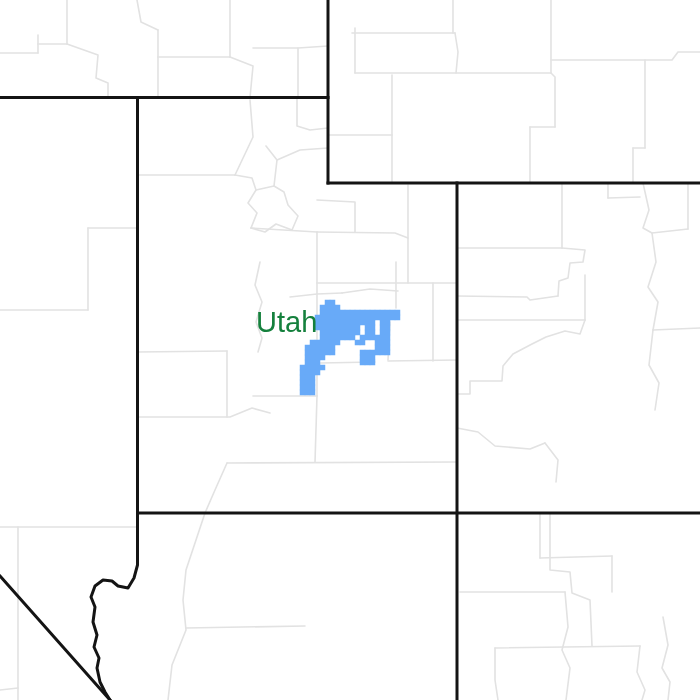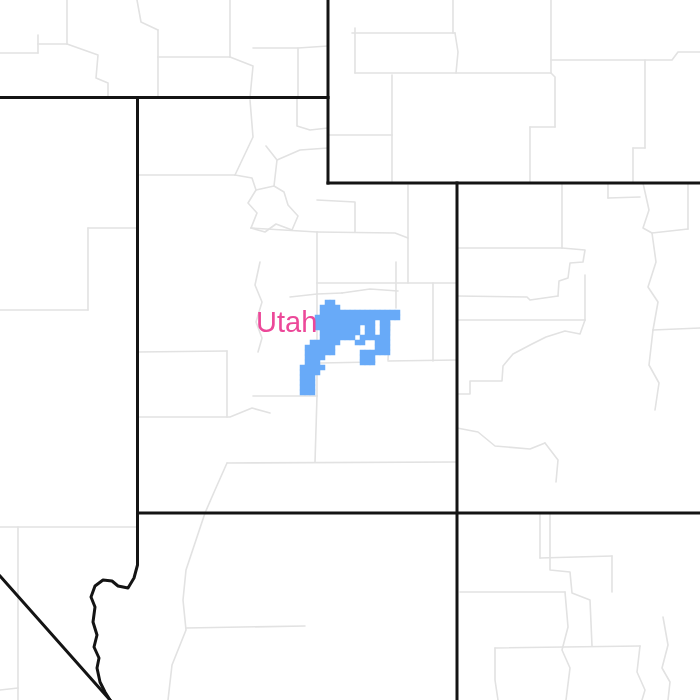--- a/index.html
+++ b/index.html
@@ -299,14 +299,14 @@
         <rect x="304.75" y="379.75" width="5.5" height="5.5" fill="#68aaf8"></rect>
         <rect x="309.75" y="379.75" width="5.5" height="5.5" fill="#68aaf8"></rect>
         <rect x="299.75" y="384.75" width="5.5" height="5.5" fill="#68aaf8"></rect>
         <rect x="304.75" y="384.75" width="5.5" height="5.5" fill="#68aaf8"></rect>
         <rect x="309.75" y="384.75" width="5.5" height="5.5" fill="#68aaf8"></rect>
         <rect x="299.75" y="389.75" width="5.5" height="5.5" fill="#68aaf8"></rect>
         <rect x="304.75" y="389.75" width="5.5" height="5.5" fill="#68aaf8"></rect>
         <rect x="309.75" y="389.75" width="5.5" height="5.5" fill="#68aaf8"></rect>
       </g>
   </svg>
-  <div class="state-label" style="left: 256px; top: 306px; font-size: 29px; color: #ec4899;">Utah</div>
+  <div class="state-label" style="left: 256px; top: 306px; font-size: 29px; color: #15803d;">Utah</div>
 </div>
 
 </body></html>

